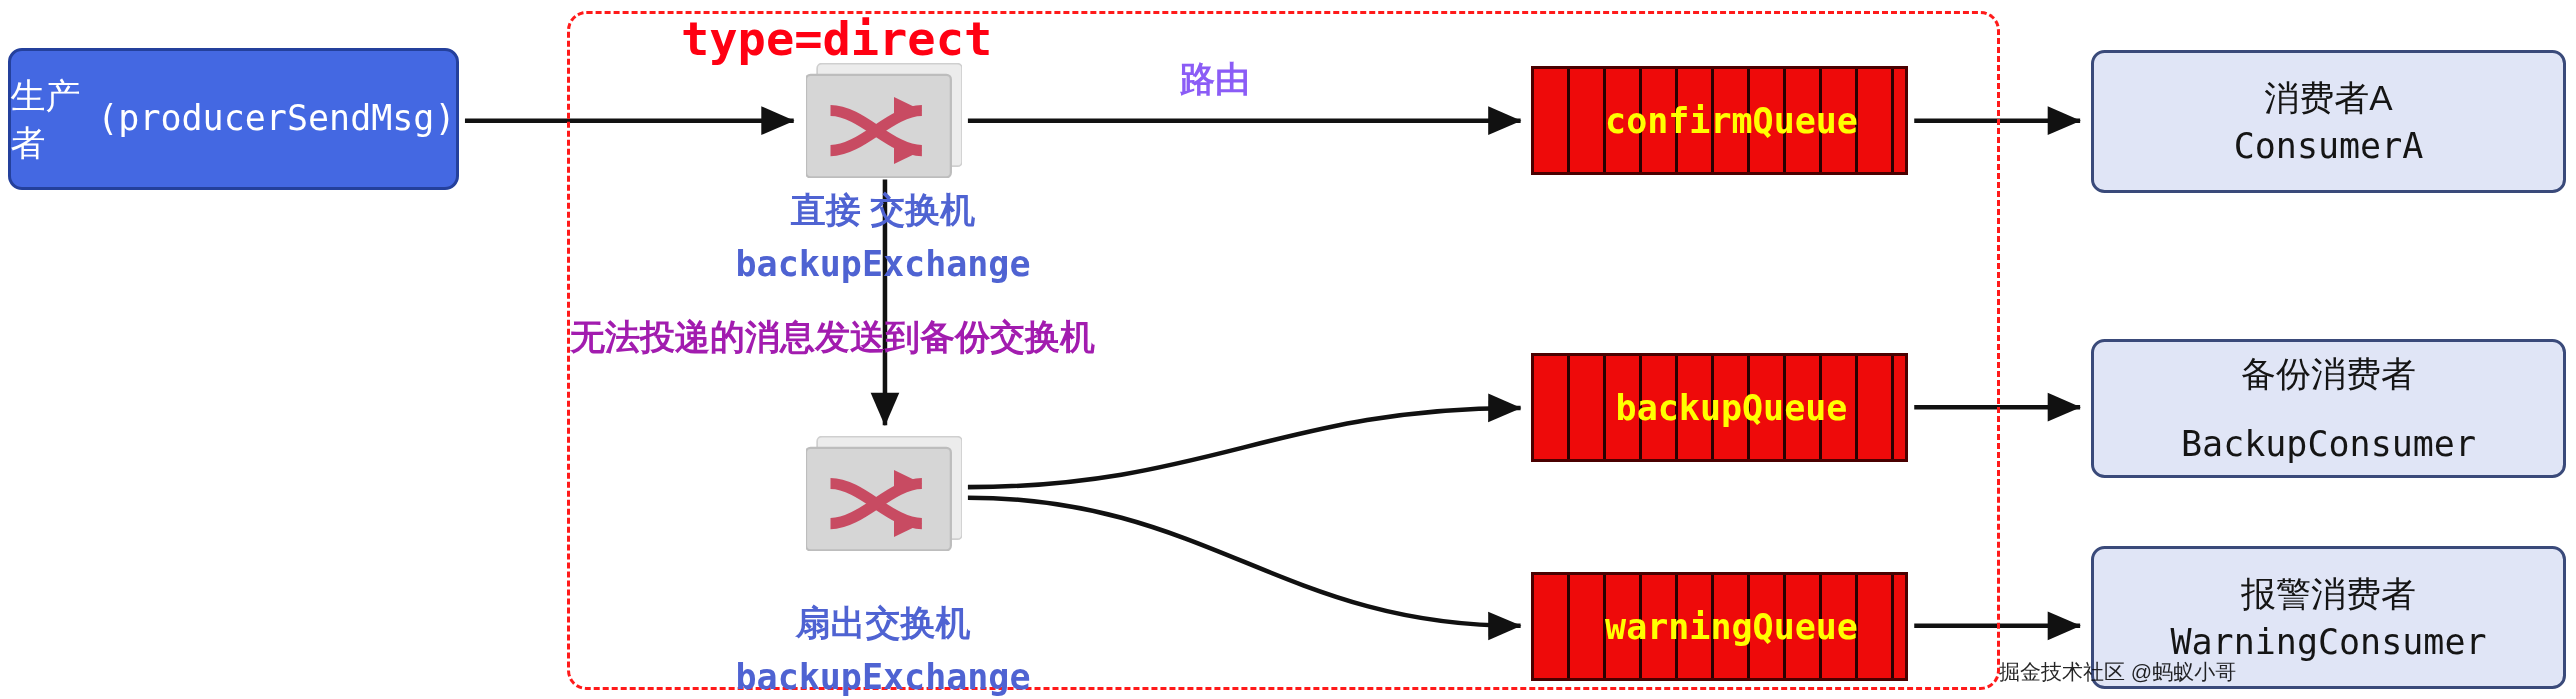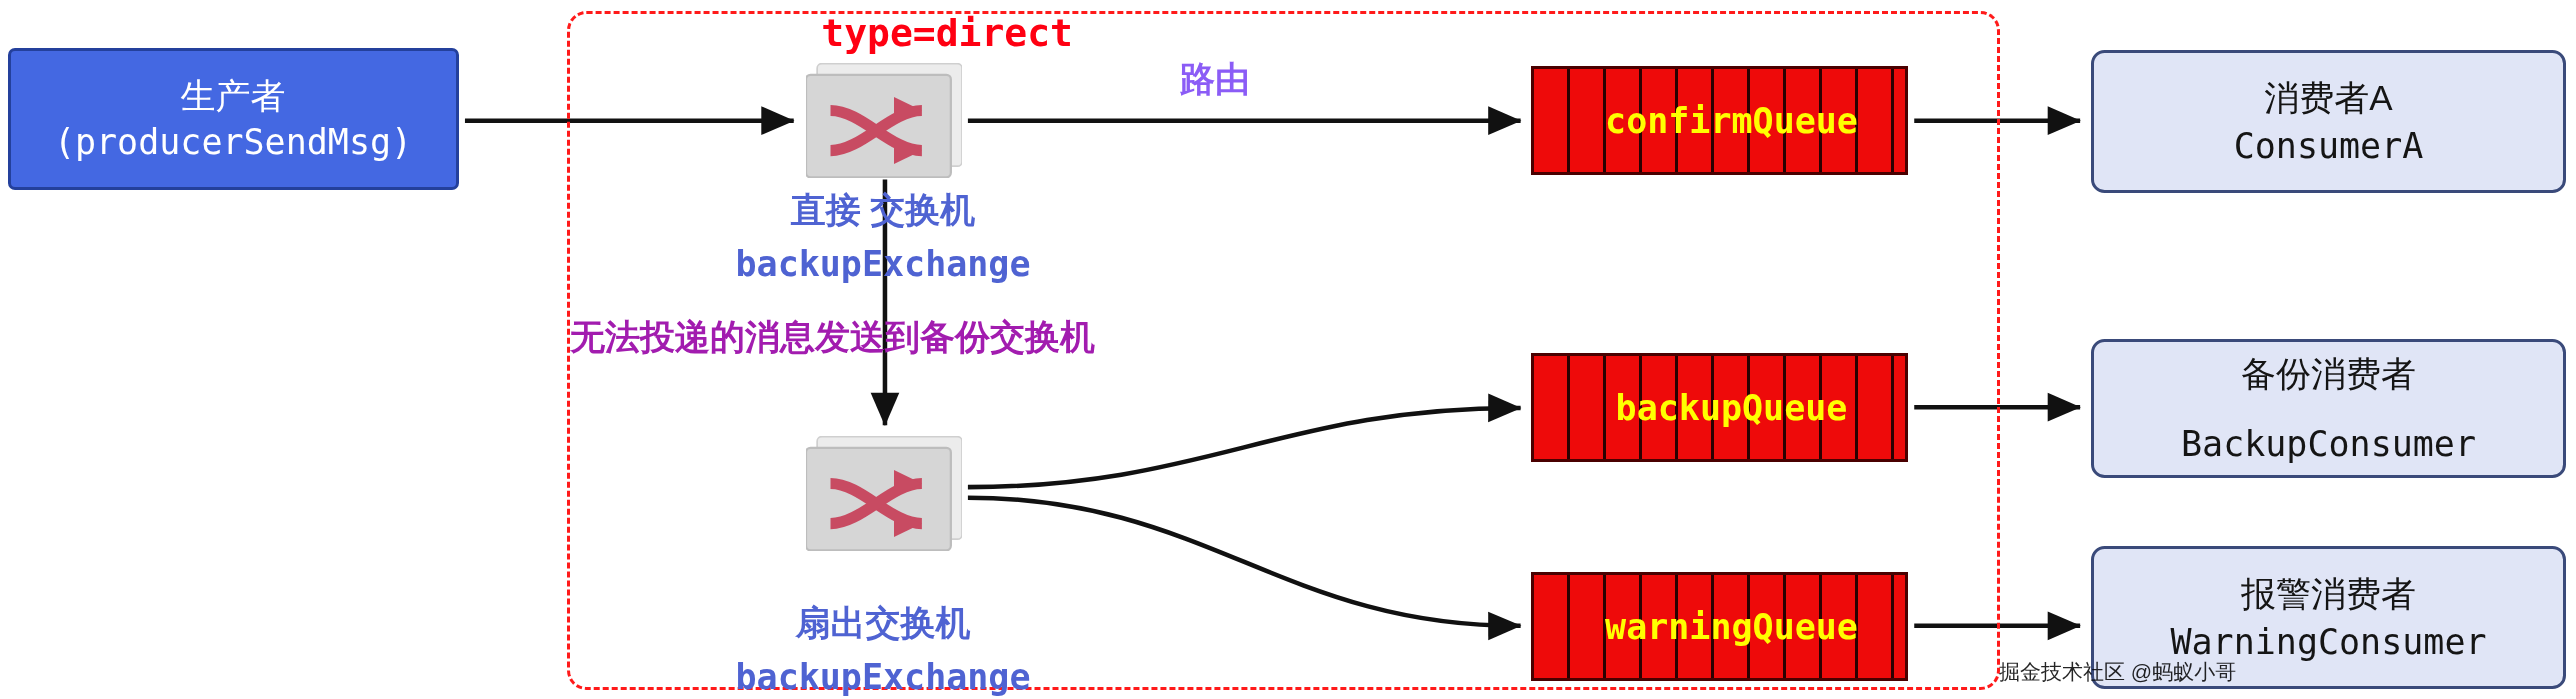--- a/index.html
+++ b/index.html
@@ -3,29 +3,29 @@
 <meta charset="utf-8">
 <style>
   html,body{margin:0;padding:0;background:#ffffff;}
   body{width:2576px;height:699px;overflow:hidden;font-family:"Liberation Sans","DejaVu Sans",sans-serif;}
   .canvas{position:relative;width:2576px;height:699px;background:#fff;}
   .layer-arrows{position:absolute;left:0;top:0;width:2576px;height:699px;z-index:1;}
   .abs{position:absolute;box-sizing:border-box;z-index:2;}
 
   
   .producer{left:7.5px;top:48px;width:451px;height:142px;background:#4468e2;border:3px solid #24409c;
-    border-radius:7px;display:flex;flex-direction:column;align-items:center;justify-content:center;
+    border-radius:14px;display:flex;align-items:center;justify-content:center;
     color:#ffffff;font-size:35px;line-height:1.35;}
   .mono{font-family:"DejaVu Sans Mono","Liberation Mono",monospace;}
 
   
   .frame{left:567px;top:10.6px;width:1433px;height:679px;border:3.8px dashed #ff1a1a;border-radius:19.6px;background:transparent;}
 
-  .type-label{left:681px;top:10.6px;width:392px;text-align:right;color:#ff0012;
-    font-size:38px;font-weight:bold;}
+  .type-label{left:681px;top:10.6px;width:392px;text-align:left;color:#ff0012;
+    font-size:47px;font-weight:bold;}
 
   .exchange-icon{width:156px;height:115px;}
   .exch1{left:806px;top:63px;}
   .exch2{left:806px;top:436px;}
 
   .exch-label{width:468px;left:649px;text-align:center;color:#4f63d2;font-weight:bold;
     font-size:35px;line-height:1.55;}
   .exch-label-1{top:183px;}
   .exch-label-2{top:596px;}
 

